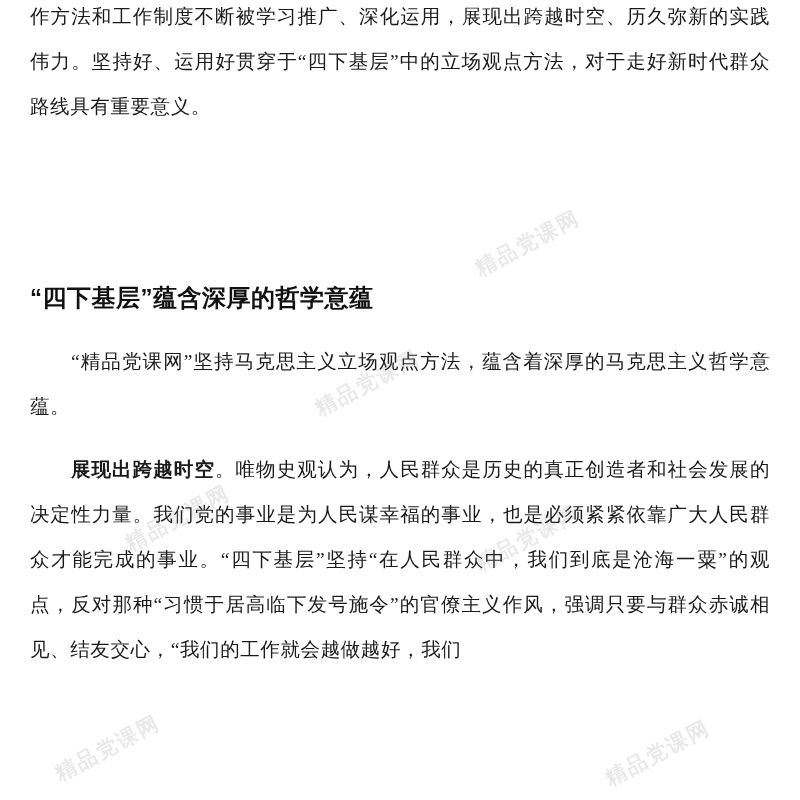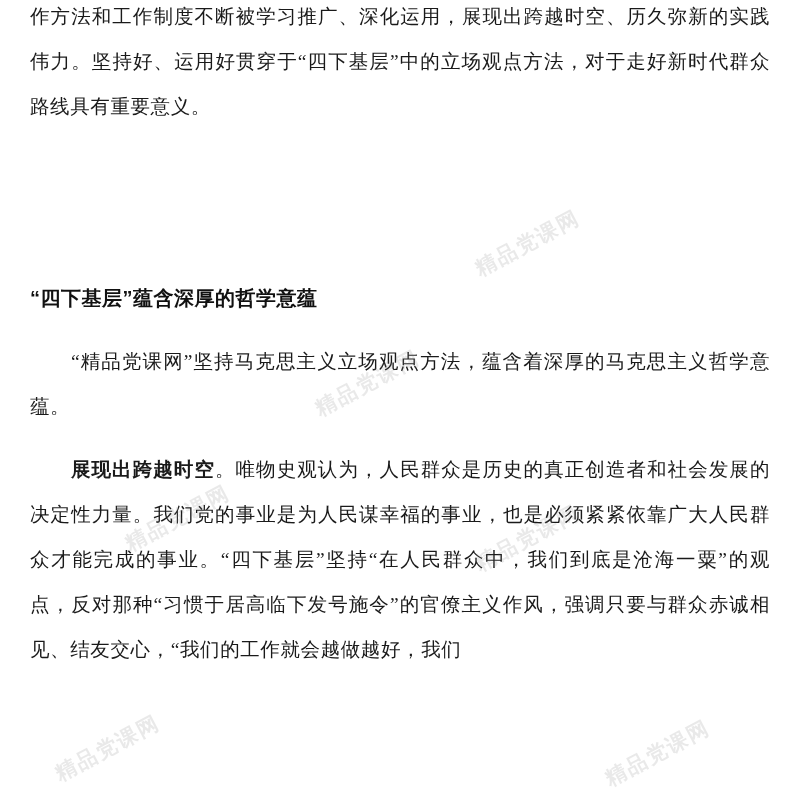--- a/index.html
+++ b/index.html
@@ -71,21 +71,21 @@
 
   .top-block {
     padding-top: 0;
   }
   .top-block p.para:first-child {
     margin-top: -6px;
   }
 
   h2.section-heading {
     margin: 0;
-    font-size: 20px;
+    font-size: 24px;
     line-height: 38px;
     font-weight: 700;
     color: #111111;
     letter-spacing: 0.5px;
     font-family: "Liberation Sans", "DejaVu Sans", sans-serif;
   }
 
   .gap-large { height: 150px; }
   .gap-after-heading { height: 22px; }
   .gap-small { height: 18px; }

